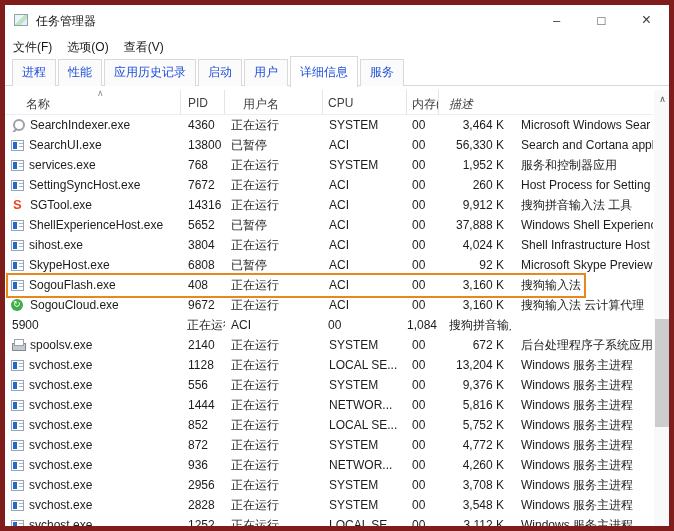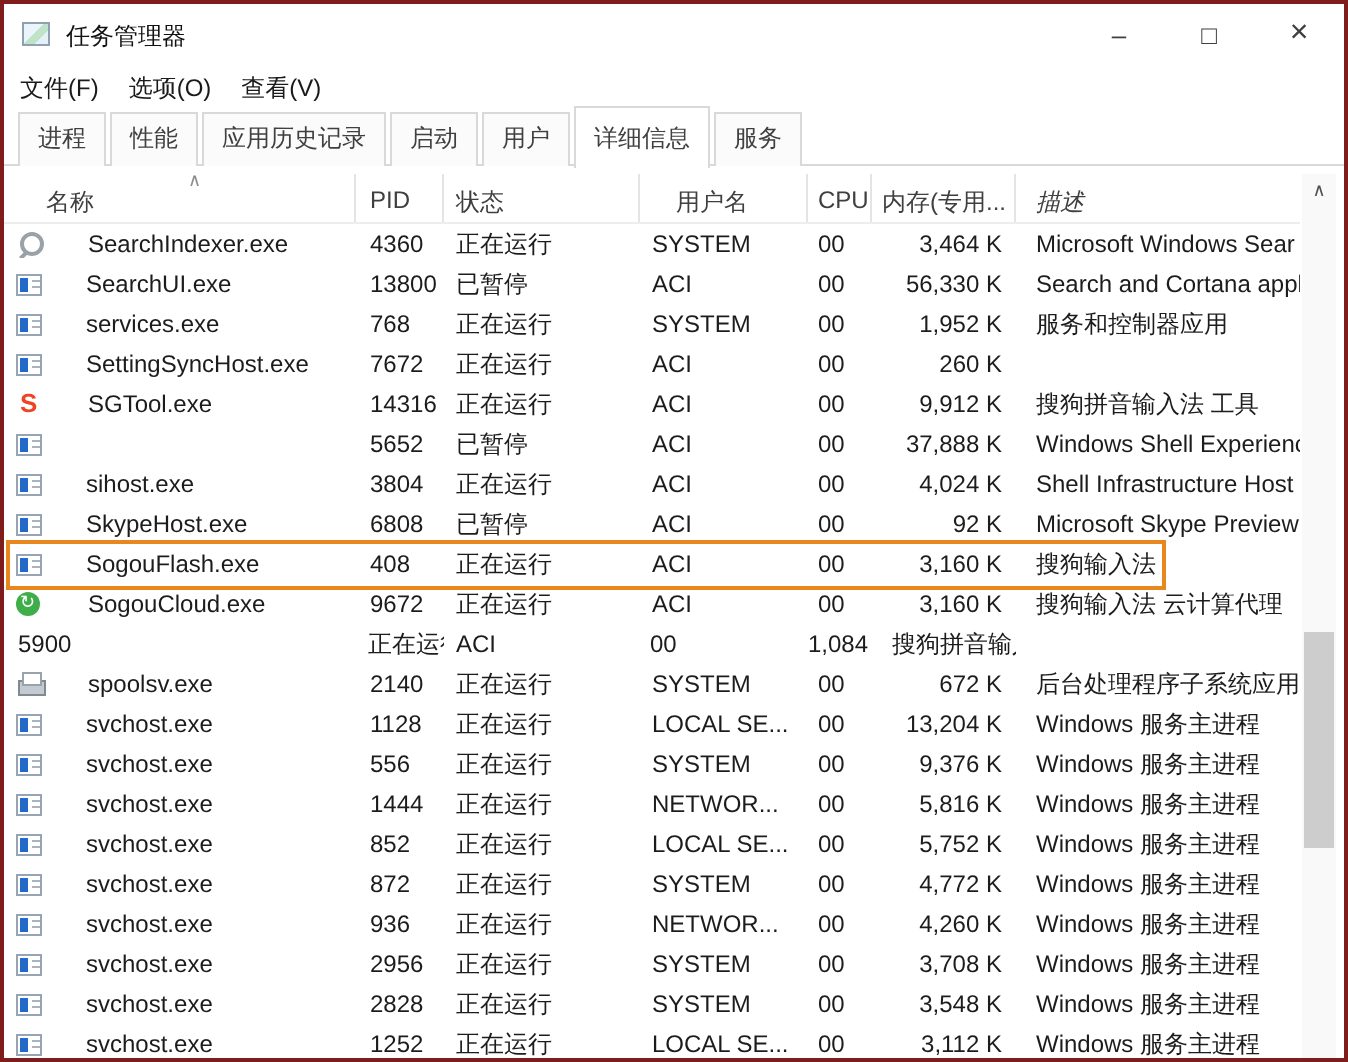--- a/index.html
+++ b/index.html
@@ -1,36 +1,36 @@
 <!DOCTYPE html>
 <html><head>
 <meta charset="utf-8">
 <style>
   * { box-sizing: border-box; margin: 0; padding: 0; }
   body { margin: 0; background: #fff; font-family: "Liberation Sans", "DejaVu Sans", sans-serif; }
-  .window { position: relative; width: 674px; height: 531px; border: 2px solid #7f1d1d; background: #fff; overflow: hidden; }
+  .window { position: relative; width: 674px; height: 531px; border: 5px solid #7f1d1d; background: #fff; overflow: hidden; }
 
   
   .titlebar { position: absolute; top: 0; left: 0; right: 0; height: 30px; background: #fff; }
   .app-icon { position: absolute; left: 9px; top: 9px; width: 14px; height: 12px; border: 1px solid #8fa0b2;
               background: linear-gradient(135deg, #eaf4fb 45%, #bfe3c6 45%, #bfe3c6 70%, #e4f1f8 70%); }
   .title { position: absolute; left: 31px; top: 8px; font-size: 12px; color: #111; }
   .win-controls { position: absolute; right: 0; top: 0; height: 30px; display: flex; }
   .win-btn { width: 45px; height: 30px; display: flex; align-items: center; justify-content: center;
              font-size: 13px; color: #404040; cursor: default; }
   .win-btn.close { font-size: 16px; }
 
   
   .menubar { position: absolute; top: 30px; left: 0; right: 0; height: 22px; display: flex; padding-left: 8px; background: #fff; }
   .menu-item { font-size: 12px; color: #1a1a1a; padding: 4px 8px 0 0; margin-right: 7px; }
 
   
   .tabline { position: absolute; top: 80px; left: 0; right: 0; height: 1px; background: #d9d9d9; }
   .tabbar { position: absolute; top: 54px; left: 7px; height: 27px; display: flex; align-items: flex-end; z-index: 2; }
-  .tab { font-size: 12px; color: #404040; padding: 4px 9px 5px; border: 1px solid #d9d9d9; border-bottom: none;
+  .tab { font-size: 12px; color: #1d4ed8; padding: 4px 9px 5px; border: 1px solid #d9d9d9; border-bottom: none;
          background: #fbfbfb; margin-right: 2px; white-space: nowrap; }
   .tab[data-selected="true"] { background: #fff; padding-top: 7px; margin-bottom: -1px; padding-bottom: 6px; }
 
   
   .header { position: absolute; top: 85px; left: 0; width: 648px; height: 25px; display: grid;
             grid-template-columns: 176px 44px 98px 84px 32px 72px auto;
             font-size: 12px; color: #3f3f3f; border-bottom: 1px solid #ededed; background: #fff; }
   .hcell { border-right: 1px solid #e4e4e4; padding-top: 6px; position: relative; white-space: nowrap; overflow: hidden; }
   .h-name { padding-left: 21px; }
   .h-pid { padding-left: 7px; }
@@ -39,21 +39,21 @@
   .h-cpu { padding-left: 5px; }
   .h-mem { padding-left: 5px; }
   .h-desc { padding-left: 10px; border-right: none; font-style: italic; }
   .sort-caret { position: absolute; left: 92px; top: -2px; font-size: 9px; color: #8d8d8d; }
 
   
   .rows { position: absolute; top: 110px; left: 0; width: 648px; }
   .row { display: grid; grid-template-columns: 176px 44px 98px 84px 32px 72px auto; height: 20px;
          font-size: 12px; color: #1c1c1c; align-items: center; position: relative; background: #fff; }
   .cell { white-space: nowrap; overflow: hidden; }
-  .c-name { padding-left: 6px; display: flex; align-items: center; gap: 22px; }
+  .c-name { padding-left: 6px; display: flex; align-items: center; gap: 5px; }
   .c-pid { padding-left: 7px; }
   .c-status { padding-left: 6px; }
   .c-user { padding-left: 6px; }
   .c-cpu { padding-left: 5px; }
   .c-mem { text-align: right; padding-right: 7px; }
   .c-desc { padding-left: 10px; }
   .row[data-state="highlighted"] { z-index: 5; }
   .row[data-state="highlighted"]::after { content: ""; position: absolute; left: 1px; top: -2px; width: 576px;
          height: 21px; border: 2px solid #E8871E; pointer-events: none; }
 
@@ -115,21 +115,20 @@
       <div class="tab" data-selected="true">详细信息</div>
       <div class="tab" data-selected="false">服务</div>
     </div>
 
   <div class="header">
     <div class="hcell h-name">
       <span class="sort-caret">∧</span>
       <span>名称</span>
     </div>
     <div class="hcell h-pid">PID</div>
-    <div class="hcell h-status">状态</div>
     <div class="hcell h-user">用户名</div>
     <div class="hcell h-cpu">CPU</div>
     <div class="hcell h-mem">内存(专用...</div>
     <div class="hcell h-desc">描述</div>
   </div>
 
   <div class="rows">
 
   <div class="row" data-state="">
       <div class="cell c-name">
@@ -170,36 +169,38 @@
       <div class="row" data-state="">
       <div class="cell c-name">
         <span class="picon" data-icon="default"></span>
         <span>SettingSyncHost.exe</span>
       </div>
       <div class="cell c-pid">7672</div>
       <div class="cell c-status">正在运行</div>
       <div class="cell c-user">ACI</div>
       <div class="cell c-cpu">00</div>
       <div class="cell c-mem">260 K</div>
+      <div class="cell c-desc">Host Process for Setting</div>
     </div>
       <div class="row" data-state="">
       <div class="cell c-name">
         <span class="picon" data-icon="sogou-s"></span>
         <span>SGTool.exe</span>
       </div>
       <div class="cell c-pid">14316</div>
       <div class="cell c-status">正在运行</div>
       <div class="cell c-user">ACI</div>
       <div class="cell c-cpu">00</div>
       <div class="cell c-mem">9,912 K</div>
       <div class="cell c-desc">搜狗拼音输入法 工具</div>
     </div>
       <div class="row" data-state="">
       <div class="cell c-name">
         <span class="picon" data-icon="default"></span>
+        <span>ShellExperienceHost.exe</span>
       </div>
       <div class="cell c-pid">5652</div>
       <div class="cell c-status">已暂停</div>
       <div class="cell c-user">ACI</div>
       <div class="cell c-cpu">00</div>
       <div class="cell c-mem">37,888 K</div>
       <div class="cell c-desc">Windows Shell Experienc</div>
     </div>
       <div class="row" data-state="">
       <div class="cell c-name">

